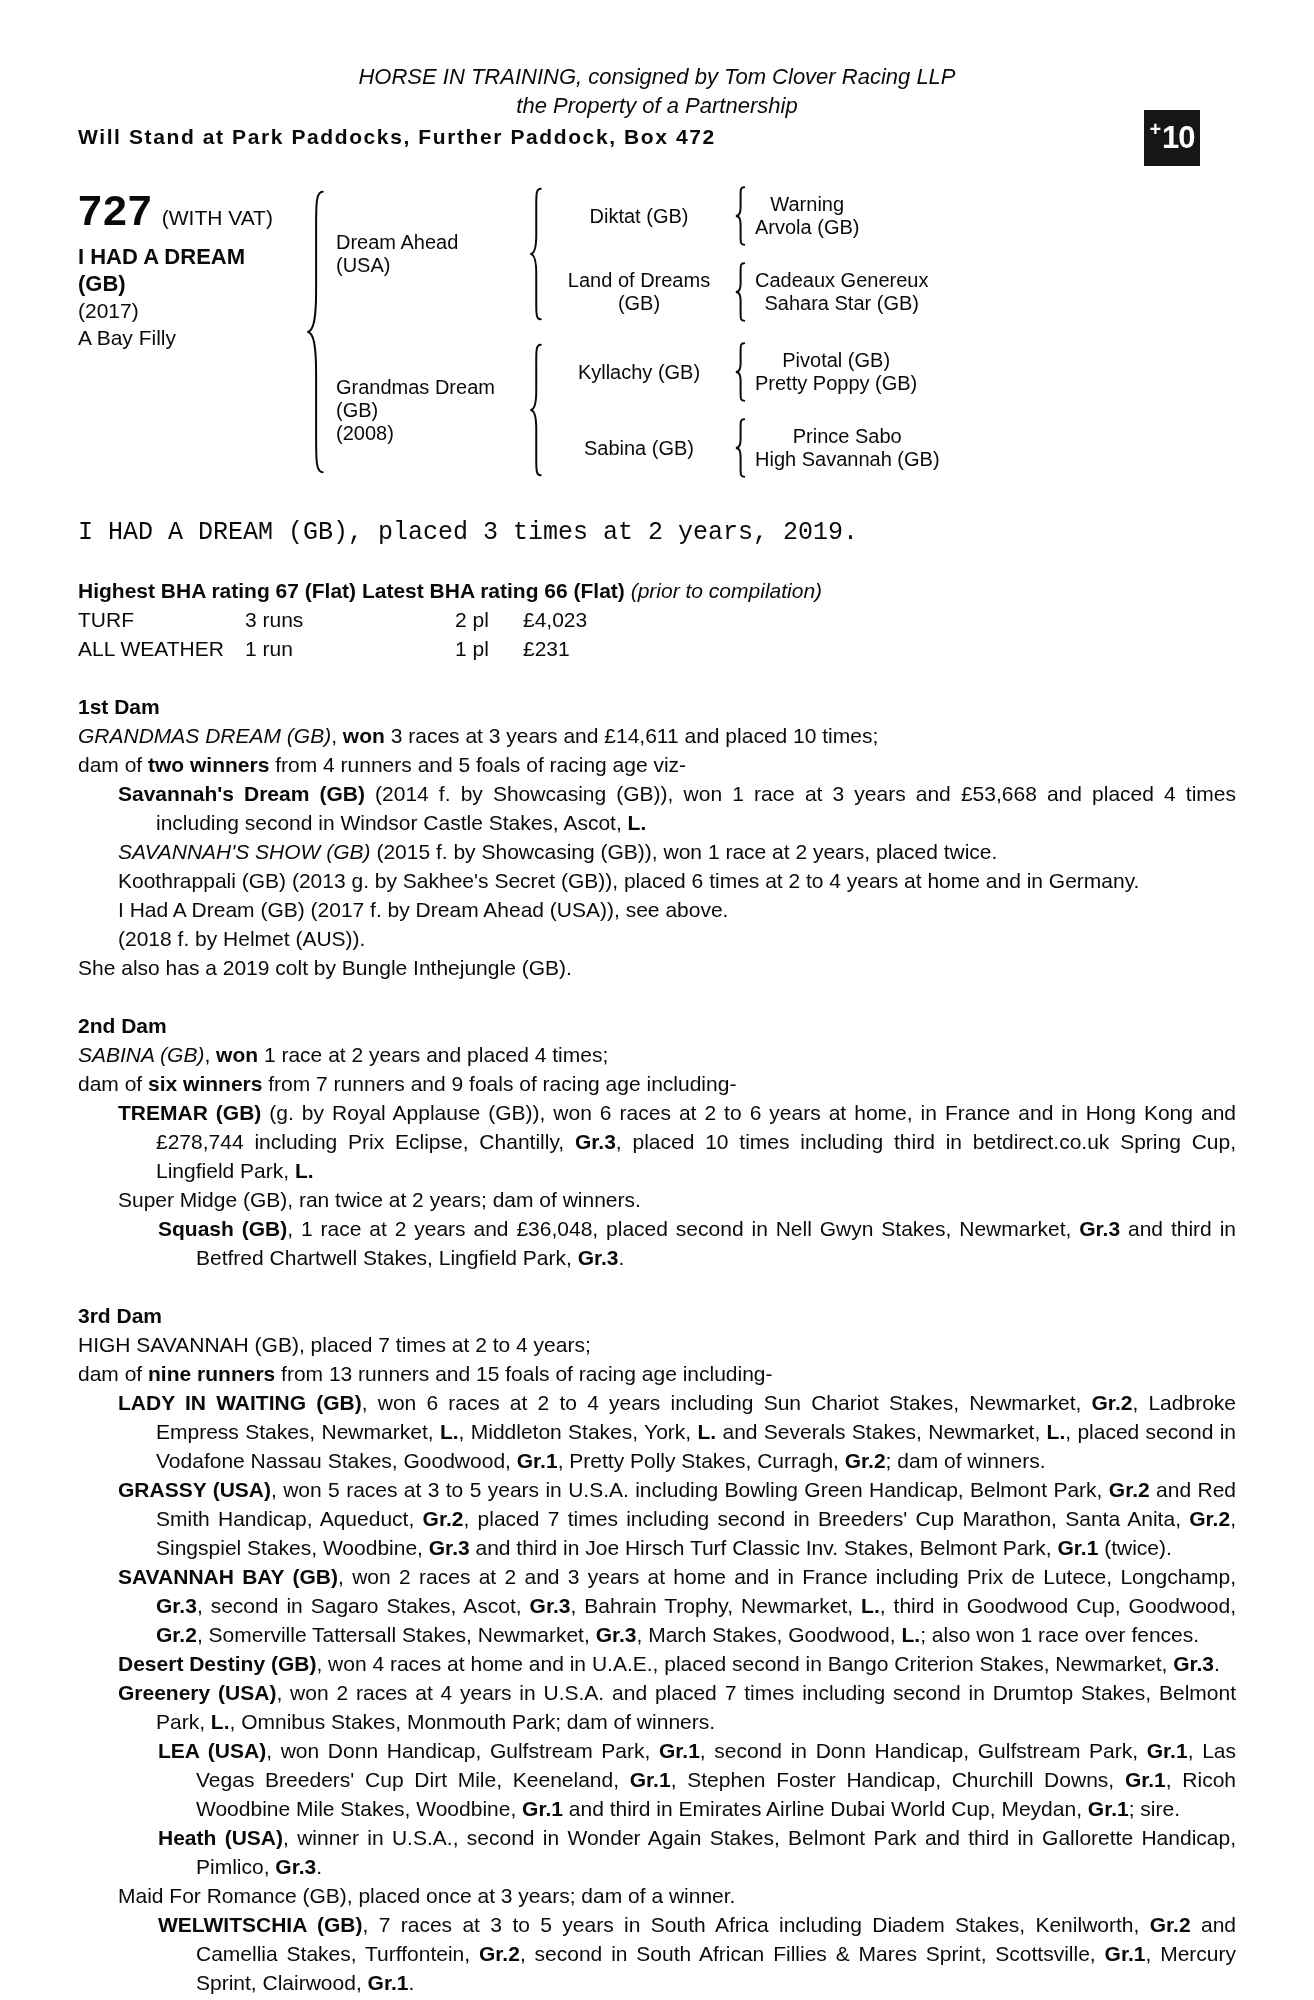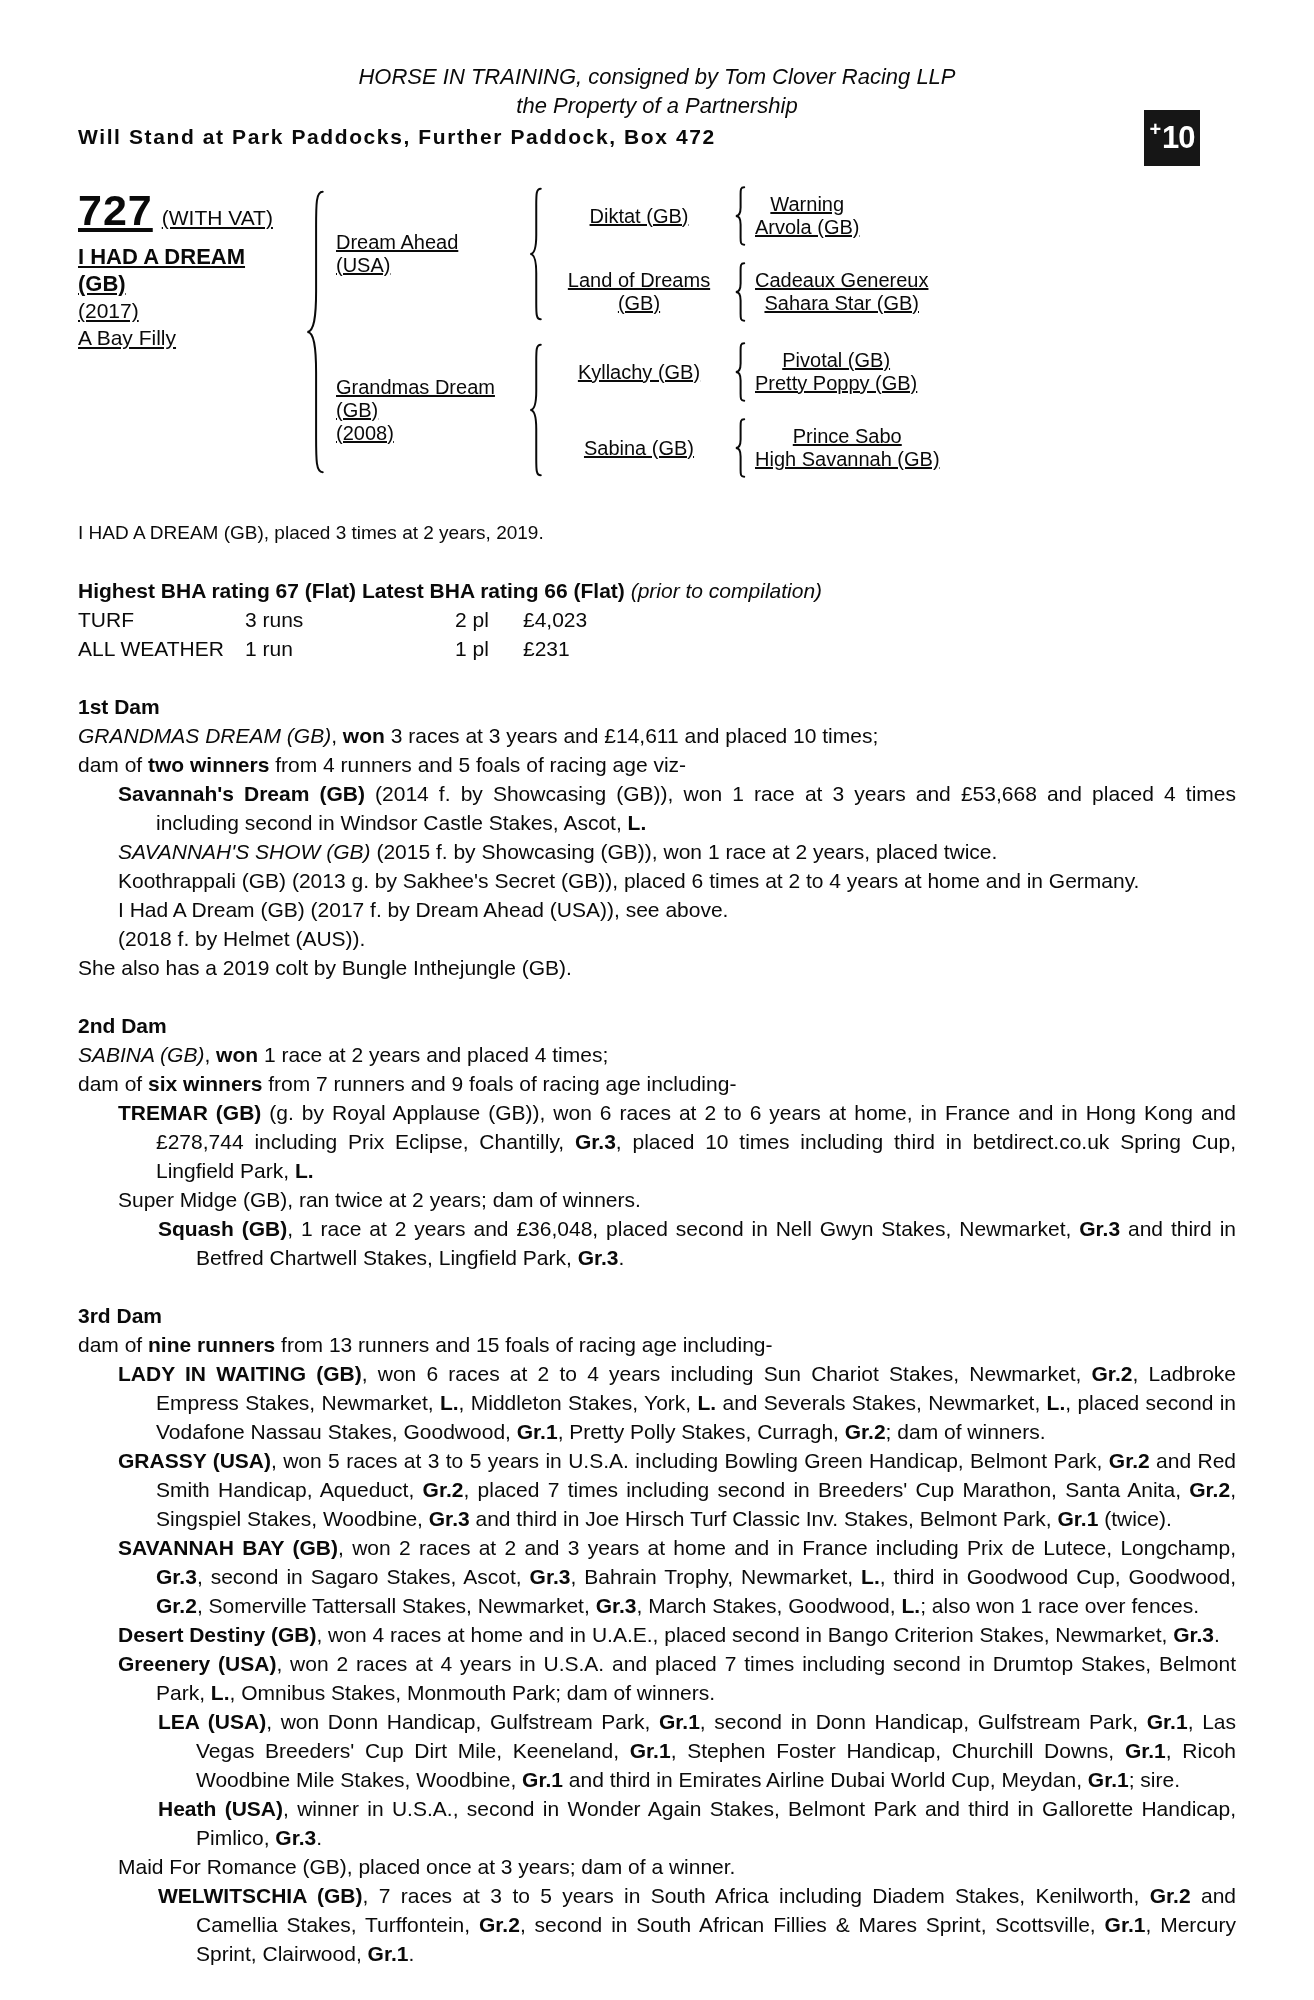--- a/index.html
+++ b/index.html
@@ -40,21 +40,21 @@
     background: #161616;
     color: #ffffff;
     display: flex;
     align-items: center;
     justify-content: center;
     font-weight: bold;
   }
   .plus10-badge .plus { font-size: 20px; position: relative; top: -9px; margin-right: 1px; }
   .plus10-badge .ten  { font-size: 31px; letter-spacing: -1px; }
   
-  .lot-top { display: flex; margin-top: 34px; align-items: stretch; text-decoration: underline; }
+  .lot-top { display: flex; margin-top: 34px; align-items: stretch; }
   .lot-info { width: 226px; flex: 0 0 auto; }
   .lot-number-row { display: flex; align-items: baseline; }
   .lot-number { font-size: 43px; font-weight: bold; letter-spacing: 1px; }
   .lot-vat { font-size: 21px; margin-left: 9px; }
   .lot-name { font-weight: bold; font-size: 22px; line-height: 27px; margin-top: 8px; width: 190px; }
   .lot-year { font-size: 21px; line-height: 27px; }
   .lot-desc { font-size: 21px; line-height: 27px; }
   .tree { display: flex; flex: 1; align-items: stretch; }
   .families { display: flex; flex-direction: column; gap: 20px; flex: 1; }
   .family { display: flex; align-items: center; }
@@ -63,21 +63,21 @@
   .gp-col { display: flex; flex-direction: column; gap: 16px; flex: 1; text-align: center; }
   .gp-row { display: flex; align-items: center; }
   .gp-name { width: 172px; flex: 0 0 auto; font-size: 20px; line-height: 23px; }
   .ggp-col { font-size: 20px; line-height: 23px; }
   .brace { flex: 0 0 auto; align-self: stretch; }
   .brace svg { width: 100%; height: 100%; display: block; }
   .brace-xl { width: 22px; margin: 0 10px 0 0; }
   .brace-md { width: 15px; margin: 0 10px; }
   .brace-sm { width: 12px; margin: 0 9px; }
   
-  .race-record { font-size: 19px; line-height: 29px; margin-top: 40px; }
+  .race-record { font-size: 25px; line-height: 29px; margin-top: 40px; font-family: Liberation Mono, monospace; }
   .ratings { margin-top: 29px; }
   .ratings-heading { font-size: 21px; line-height: 29px; }
   .ratings-heading .b { font-weight: bold; }
   .ratings-heading .i { font-style: italic; }
   .ratings-row {
     display: grid;
     grid-template-columns: 167px 210px 68px auto;
     font-size: 21px;
     line-height: 29px;
   }
@@ -246,20 +246,21 @@
       <div class="dam-section">
         <div class="dam-heading">2nd Dam</div>
         <p class="para indent0"><span class="i">SABINA (GB)</span><span>, </span><span class="b">won</span><span> 1 race at 2 years and placed 4 times;</span></p>
         <p class="para indent0"><span>dam of </span><span class="b">six winners</span><span> from 7 runners and 9 foals of racing age including-</span></p>
         <p class="para indent1"><span class="b">TREMAR (GB)</span><span> (g. by Royal Applause (GB)), won 6 races at 2 to 6 years at home, in France and in Hong Kong and £278,744 including Prix Eclipse, Chantilly, </span><span class="b">Gr.3</span><span>, placed 10 times including third in betdirect.co.uk Spring Cup, Lingfield Park, </span><span class="b">L.</span></p>
         <p class="para indent1"><span>Super Midge (GB), ran twice at 2 years; dam of winners.</span></p>
         <p class="para indent2"><span class="b">Squash (GB)</span><span>, 1 race at 2 years and £36,048, placed second in Nell Gwyn Stakes, Newmarket, </span><span class="b">Gr.3</span><span> and third in Betfred Chartwell Stakes, Lingfield Park, </span><span class="b">Gr.3</span><span>.</span></p>
       </div>
       <div class="dam-section">
         <div class="dam-heading">3rd Dam</div>
+        <p class="para indent0"><span>HIGH SAVANNAH (GB), placed 7 times at 2 to 4 years;</span></p>
         <p class="para indent0"><span>dam of </span><span class="b">nine runners</span><span> from 13 runners and 15 foals of racing age including-</span></p>
         <p class="para indent1"><span class="b">LADY IN WAITING (GB)</span><span>, won 6 races at 2 to 4 years including Sun Chariot Stakes, Newmarket, </span><span class="b">Gr.2</span><span>, Ladbroke Empress Stakes, Newmarket, </span><span class="b">L.</span><span>, Middleton Stakes, York, </span><span class="b">L.</span><span> and Severals Stakes, Newmarket, </span><span class="b">L.</span><span>, placed second in Vodafone Nassau Stakes, Goodwood, </span><span class="b">Gr.1</span><span>, Pretty Polly Stakes, Curragh, </span><span class="b">Gr.2</span><span>; dam of winners.</span></p>
         <p class="para indent1"><span class="b">GRASSY (USA)</span><span>, won 5 races at 3 to 5 years in U.S.A. including Bowling Green Handicap, Belmont Park, </span><span class="b">Gr.2</span><span> and Red Smith Handicap, Aqueduct, </span><span class="b">Gr.2</span><span>, placed 7 times including second in Breeders' Cup Marathon, Santa Anita, </span><span class="b">Gr.2</span><span>, Singspiel Stakes, Woodbine, </span><span class="b">Gr.3</span><span> and third in Joe Hirsch Turf Classic Inv. Stakes, Belmont Park, </span><span class="b">Gr.1</span><span> (twice).</span></p>
         <p class="para indent1"><span class="b">SAVANNAH BAY (GB)</span><span>, won 2 races at 2 and 3 years at home and in France including Prix de Lutece, Longchamp, </span><span class="b">Gr.3</span><span>, second in Sagaro Stakes, Ascot, </span><span class="b">Gr.3</span><span>, Bahrain Trophy, Newmarket, </span><span class="b">L.</span><span>, third in Goodwood Cup, Goodwood, </span><span class="b">Gr.2</span><span>, Somerville Tattersall Stakes, Newmarket, </span><span class="b">Gr.3</span><span>, March Stakes, Goodwood, </span><span class="b">L.</span><span>; also won 1 race over fences.</span></p>
         <p class="para indent1"><span class="b">Desert Destiny (GB)</span><span>, won 4 races at home and in U.A.E., placed second in Bango Criterion Stakes, Newmarket, </span><span class="b">Gr.3</span><span>.</span></p>
         <p class="para indent1"><span class="b">Greenery (USA)</span><span>, won 2 races at 4 years in U.S.A. and placed 7 times including second in Drumtop Stakes, Belmont Park, </span><span class="b">L.</span><span>, Omnibus Stakes, Monmouth Park; dam of winners.</span></p>
         <p class="para indent2"><span class="b">LEA (USA)</span><span>, won Donn Handicap, Gulfstream Park, </span><span class="b">Gr.1</span><span>, second in Donn Handicap, Gulfstream Park, </span><span class="b">Gr.1</span><span>, Las Vegas Breeders' Cup Dirt Mile, Keeneland, </span><span class="b">Gr.1</span><span>, Stephen Foster Handicap, Churchill Downs, </span><span class="b">Gr.1</span><span>, Ricoh Woodbine Mile Stakes, Woodbine, </span><span class="b">Gr.1</span><span> and third in Emirates Airline Dubai World Cup, Meydan, </span><span class="b">Gr.1</span><span>; sire.</span></p>
         <p class="para indent2"><span class="b">Heath (USA)</span><span>, winner in U.S.A., second in Wonder Again Stakes, Belmont Park and third in Gallorette Handicap, Pimlico, </span><span class="b">Gr.3</span><span>.</span></p>
         <p class="para indent1"><span>Maid For Romance (GB), placed once at 3 years; dam of a winner.</span></p>
         <p class="para indent2"><span class="b">WELWITSCHIA (GB)</span><span>, 7 races at 3 to 5 years in South Africa including Diadem Stakes, Kenilworth, </span><span class="b">Gr.2</span><span> and Camellia Stakes, Turffontein, </span><span class="b">Gr.2</span><span>, second in South African Fillies &amp; Mares Sprint, Scottsville, </span><span class="b">Gr.1</span><span>, Mercury Sprint, Clairwood, </span><span class="b">Gr.1</span><span>.</span></p>

